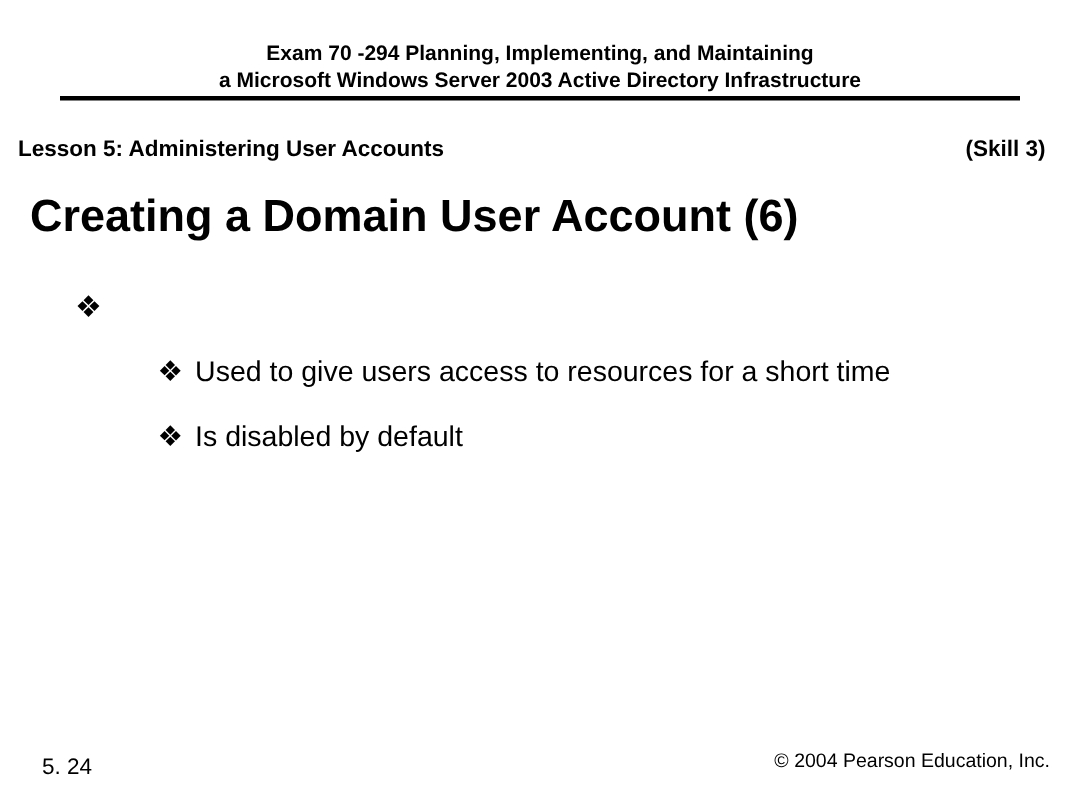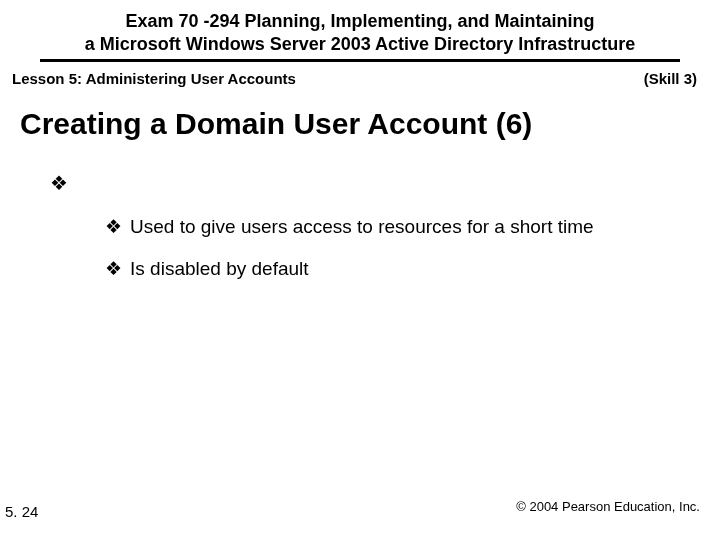--- a/index.html
+++ b/index.html
@@ -10,24 +10,24 @@
     font-family: Arial, Helvetica, sans-serif;
     color: #000;
     position: relative;
     overflow: hidden;
   }
   .header {
     text-align: center;
     padding: 10px 20px 4px 20px;
   }
   .exam-title {
-    font-size: 18px;
+    font-size: 14px;
     font-weight: bold;
     line-height: 1.3;
-    margin: 0 auto;
+    margin: 16px auto;
     max-width: 640px;
     border-bottom: 3px solid #000;
     padding-bottom: 2px;
   }
   .subheader {
     display: flex;
     justify-content: flex-start;
     align-items: center;
     position: relative;
     padding: 4px 12px 6px 12px;
@@ -68,21 +68,21 @@
   }
   .bullet {
     margin-right: 8px;
     flex-shrink: 0;
   }
   .bullet-top {
     margin-right: 14px;
   }
   .page-number {
     position: absolute;
-    left: 5px;
+    left: 28px;
     bottom: 20px;
     font-size: 15px;
   }
   .copyright {
     position: absolute;
     right: 20px;
     bottom: 26px;
     font-size: 13px;
   }
 </style>

